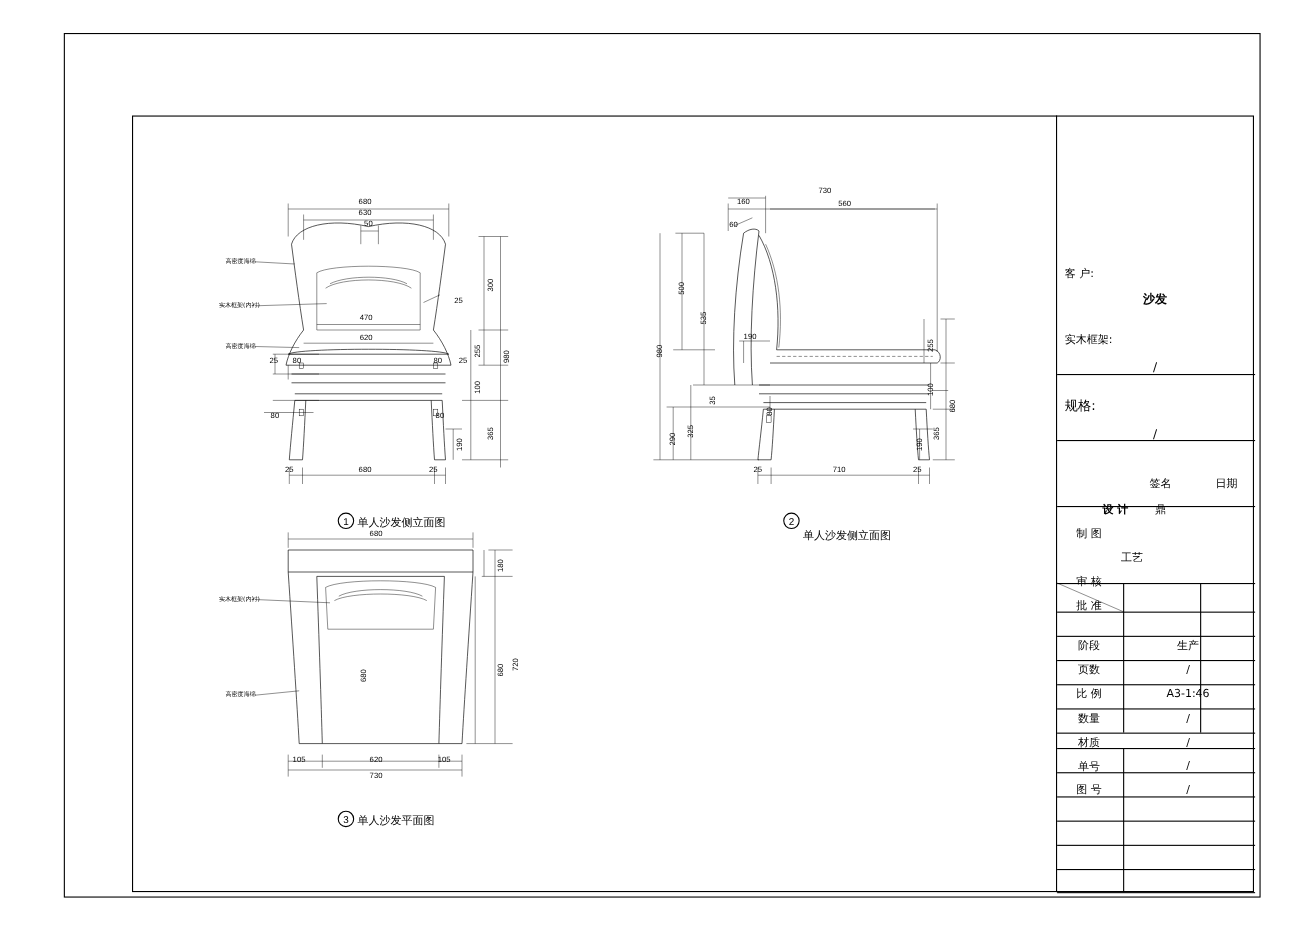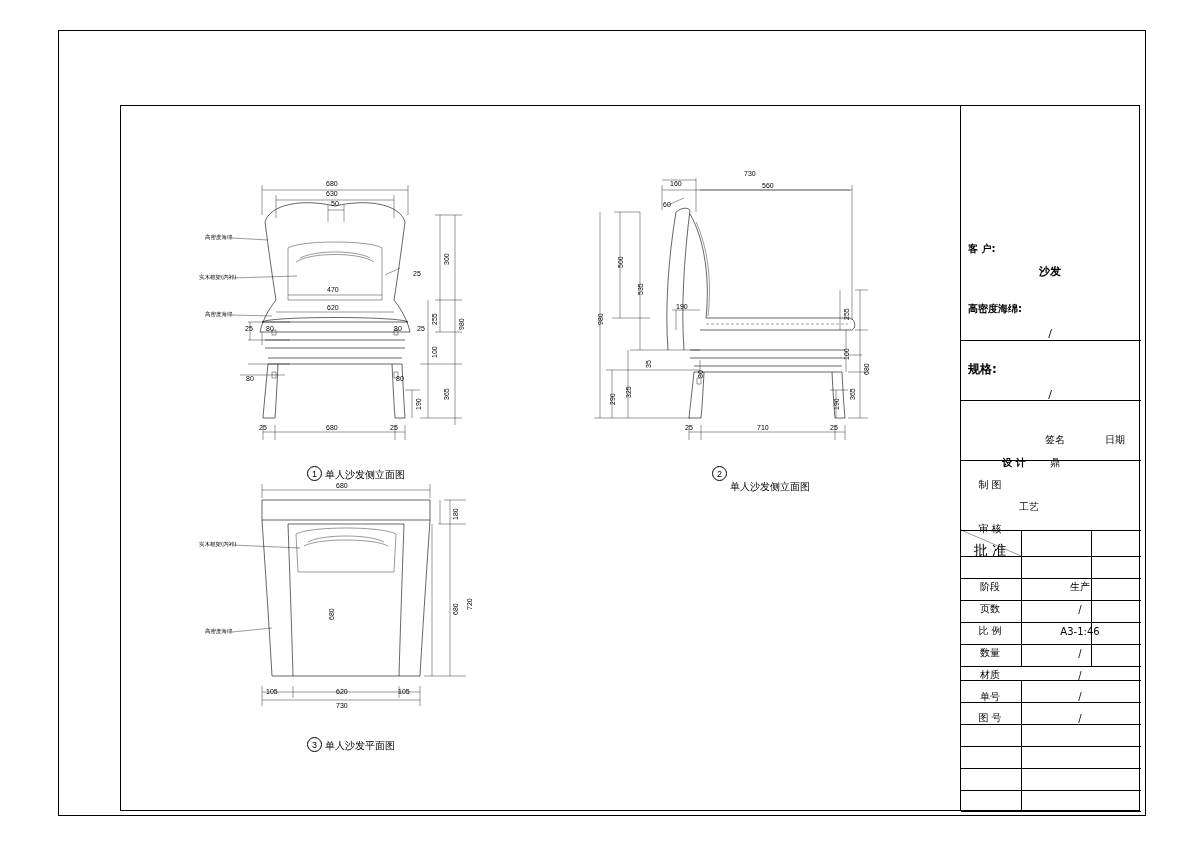--- a/index.html
+++ b/index.html
@@ -51,21 +51,20 @@
     box-sizing: border-box;
     font-size: 9px;
     color: #000;
     display: flex;
     align-items: center;
     justify-content: center;
   }
   .tb-label {
     justify-content: flex-start;
     padding-left: 8px;
-    font-weight: bold;
   }
   .tb-line-h {
     position: absolute;
     background: #000;
     height: 1px;
   }
   .tb-line-v {
     position: absolute;
     background: #000;
     width: 1px;
@@ -415,35 +414,35 @@
     <svg width="180" height="706" style="left:0;top:0;">
       <line class="ln-thin" x1="0" y1="425" x2="60" y2="451"></line>
     </svg>
 
     <div class="tb-line-v" style="left:60px; top:575px; height:131px;"></div>
   </div>
 
   <div class="tb-cell tb-label cn" style="left:960px; top:240px; width:120px; height:18px; font-size:10px;">客 户:</div>
   <div class="tb-cell cn" style="left:960px; top:262px; width:180px; height:18px; font-size:11px; font-weight:bold;">沙发</div>
 
-  <div class="tb-cell tb-label cn" style="left:960px; top:300px; width:120px; height:18px; font-size:10px;">高密度海绵:</div>
+  <div class="tb-cell tb-label cn" style="left:960px; top:300px; width:120px; height:18px; font-size:10px;">实木框架:</div>
   <div class="tb-cell cn" style="left:960px; top:324px; width:180px; height:18px; font-size:11px;">/</div>
 
   <div class="tb-cell tb-label cn" style="left:960px; top:360px; width:120px; height:18px; font-size:12px;">规格:</div>
   <div class="tb-cell cn" style="left:960px; top:385px; width:180px; height:18px; font-size:11px;">/</div>
 
   <div class="tb-cell cn" style="left:1020px; top:430px; width:70px; height:20px; font-size:10px;">签名</div>
   <div class="tb-cell cn" style="left:1090px; top:430px; width:50px; height:20px; font-size:10px;">日期</div>
 
   <div class="tb-cell cn" style="left:984px; top:453px; width:60px; height:20px; font-size:10px;font-weight:bold;">设 计</div>
   <div class="tb-cell cn" style="left:1020px; top:453px; width:70px; height:20px; font-size:10px;">鼎</div>
   <div class="tb-cell cn" style="left:960px; top:475px; width:60px; height:20px; font-size:10px;">制 图</div>
   <div class="tb-cell cn" style="left:960px; top:497px; width:60px; height:20px; font-size:10px;margin-left:39px;">工艺</div>
   <div class="tb-cell cn" style="left:960px; top:519px; width:60px; height:20px; font-size:10px;">审 核</div>
-  <div class="tb-cell cn" style="left:960px; top:541px; width:60px; height:20px; font-size:14px;">批 准</div>
+  <div class="tb-cell cn" style="left:960px; top:541px; width:60px; height:20px; font-size:10px;">批 准</div>
 
   <div class="tb-cell cn" style="left:960px; top:577px; width:60px; height:20px; font-size:10px;">阶段</div>
   <div class="tb-cell cn" style="left:1020px; top:577px; width:120px; height:20px; font-size:10px;">生产</div>
   <div class="tb-cell cn" style="left:960px; top:599px; width:60px; height:20px; font-size:10px;">页数</div>
   <div class="tb-cell cn" style="left:1020px; top:599px; width:120px; height:20px; font-size:10px;">/</div>
   <div class="tb-cell cn" style="left:960px; top:621px; width:60px; height:20px; font-size:10px;">比 例</div>
   <div class="tb-cell cn" style="left:1020px; top:621px; width:120px; height:20px; font-size:10px;">A3-1:46</div>
   <div class="tb-cell cn" style="left:960px; top:643px; width:60px; height:20px; font-size:10px;">数量</div>
   <div class="tb-cell cn" style="left:1020px; top:643px; width:120px; height:20px; font-size:10px;">/</div>
   <div class="tb-cell cn" style="left:960px; top:665px; width:60px; height:20px; font-size:10px;">材质</div>

